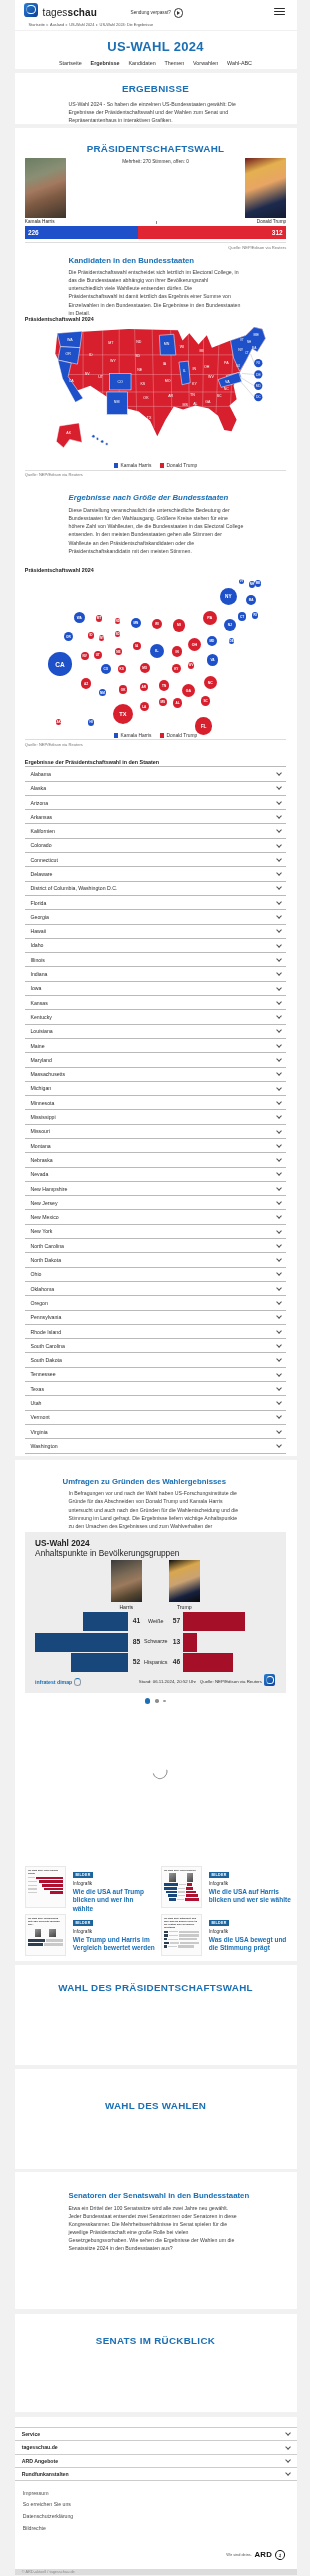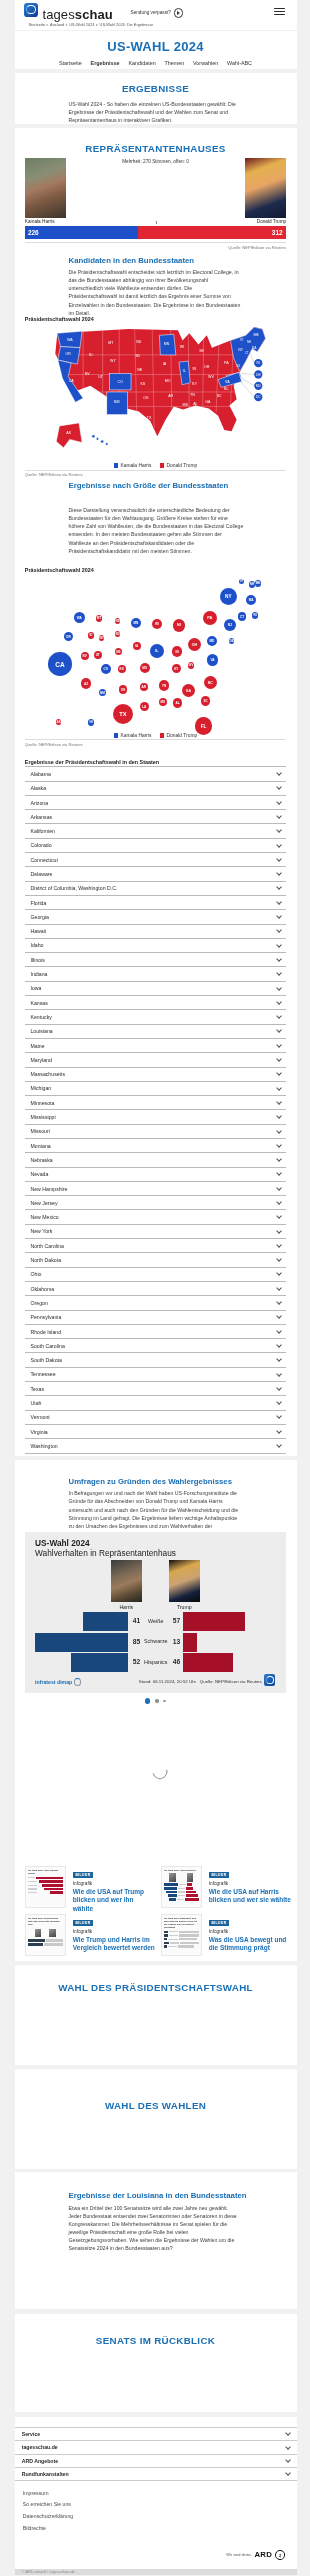--- a/index.html
+++ b/index.html
@@ -14,21 +14,21 @@
   .center{text-align:center;}
   .big-head{font-size:9.8px;font-weight:600;color:#1a6fb5;letter-spacing:0.3px;text-align:center;}
   .sub-head{font-size:7.8px;font-weight:600;color:#1a6fb5;}
   .body-text{font-size:5.2px;line-height:1.55;color:#3f3f3f;}
   .quelle{font-size:4.1px;color:#777;}
   .chart-label{font-size:5.4px;font-weight:700;color:#222;}
   .divider{border-top:0.5px solid #ddd;}
   
   .logo-box{width:14.5px;height:14.5px;border-radius:3.1px;background:linear-gradient(135deg,#2a7fd4,#0b3f94);position:relative;}
   .logo-box .ring{position:absolute;left:2.6px;top:2.6px;width:7.2px;height:7.2px;border:1.3px solid #fff;border-radius:50%;border-left-color:rgba(255,255,255,.35);}
-  .logo-text{font-size:13px;color:#1d1d1d;letter-spacing:0.1px;}
+  .logo-text{font-size:10px;color:#1d1d1d;letter-spacing:0.1px;}
   .logo-text b{font-weight:700;}
   .missed{font-size:4.7px;color:#333;}
   .play-ic{width:7.8px;height:7.8px;border:0.7px solid #333;border-radius:50%;display:inline-block;position:relative;vertical-align:middle;margin-left:2.6px;}
   .play-ic:before{content:"";position:absolute;left:2.6px;top:1.8px;border-left:3.1px solid #333;border-top:2.1px solid transparent;border-bottom:2.1px solid transparent;}
   .burger{width:11.4px;}
   .burger div{height:1.2px;background:#2a2a2a;margin:1.9px 0;border-radius:0.5px;}
   .crumbs{font-size:3.9px;color:#555;}
   .crumbs span.sep{color:#999;margin:0 1.6px;}
   
   .tabs{display:flex;justify-content:center;gap:8.8px;font-size:5.4px;color:#333;}
@@ -117,21 +117,21 @@
 </div>
 <div style="height:4.1px;"></div>
 
 <div class="card" style="height:51px;">
   <div class="big-head" style="padding-top:10.3px;">ERGEBNISSE</div>
   <div class="body-text" style="margin:5.2px 0 0 54px;width:171px;">US-Wahl 2024 - So haben die einzelnen US-Bundesstaaten gewählt: Die Ergebnisse der Präsidentschaftswahl und der Wahlen zum Senat und Repräsentantenhaus in interaktiven Grafiken.</div>
 </div>
 <div style="height:4.1px;"></div>
 
 <div class="card" style="height:1328px;">
-  <div class="abs big-head" style="left:0;right:0;top:14.5px;">REPRÄSENTANTENHAUSES</div>
+  <div class="abs big-head" style="left:0;right:0;top:14.5px;">PRÄSIDENTSCHAFTSWAHL</div>
 
   <div class="abs center" style="left:0;right:0;top:31px;font-size:4.7px;color:#333;">Mehrheit: 270 Stimmen, offen: 0</div>
   <div class="abs photo harris" style="left:10.3px;top:29.5px;"></div>
   <div class="abs photo trump" style="right:10.3px;top:29.5px;"></div>
   <div class="abs cand-name" style="left:10.3px;top:91px;">Kamala Harris</div>
   <div class="abs cand-name" style="right:10.3px;top:91px;">Donald Trump</div>
 
   <div class="abs maj-marker" style="left:141px;top:93px;"></div>
   <div class="abs evbar" style="left:10.3px;top:98px;width:261px;">
     <div class="dem" id="evDem" style="width: 42.0074%;">
@@ -253,21 +253,21 @@
       </g>
   </svg>
 
   <div class="abs legend" style="left:0;right:0;top:335px;" id="legend1">
       <span><span class="sw" style="background:#1d50c9"></span>Kamala Harris</span>
       <span><span class="sw" style="background:#d81f2e"></span>Donald Trump</span>
     </div>
   <div class="abs divider" style="left:10.3px;right:10.3px;top:342px;"></div>
   <div class="abs quelle" style="left:10.3px;top:344px;">Quelle: NEP/Edison via Reuters</div>
 
-  <div class="abs sub-head" style="left:54px;top:353px;">Ergebnisse nach Größe der Bundesstaaten</div>
+  <div class="abs sub-head" style="left:54px;top:365px;font-style:italic;">Ergebnisse nach Größe der Bundesstaaten</div>
   <div class="abs body-text" style="left:54px;top:378px;width:175px;">Diese Darstellung veranschaulicht die unterschiedliche Bedeutung der Bundesstaaten für den Wahlausgang. Größere Kreise stehen für eine höhere Zahl von Wahlleuten, die die Bundesstaaten in das Electoral College entsenden. In den meisten Bundesstaaten gehen alle Stimmen der Wahlleute an den Präsidentschaftskandidaten oder die Präsidentschaftskandidatin mit den meisten Stimmen.</div>
   <div class="abs chart-label" style="left:10.3px;top:439px;">Präsidentschaftswahl 2024</div>
 
   <div class="abs" style="left:10.3px;top:448px;width:261px;height:155px;" id="cartogram">
       <div style="position: absolute; border-radius: 50%; display: flex; align-items: center; justify-content: center; color: rgb(255, 255, 255); font-weight: 700; left: 49px; top: 36px; width: 11px; height: 11px; background: rgb(29, 80, 201); font-size: 3.1px;">WA</div>
       <div style="position: absolute; border-radius: 50%; display: flex; align-items: center; justify-content: center; color: rgb(255, 255, 255); font-weight: 700; left: 71px; top: 39px; width: 6.4px; height: 6.4px; background: rgb(216, 31, 46); font-size: 3.1px;">MT</div>
       <div style="position: absolute; border-radius: 50%; display: flex; align-items: center; justify-content: center; color: rgb(255, 255, 255); font-weight: 700; left: 90px; top: 42px; width: 5.7px; height: 5.7px; background: rgb(216, 31, 46); font-size: 3.1px;">ND</div>
       <div style="position: absolute; border-radius: 50%; display: flex; align-items: center; justify-content: center; color: rgb(255, 255, 255); font-weight: 700; left: 106px; top: 42px; width: 10px; height: 10px; background: rgb(29, 80, 201); font-size: 3.1px;">MN</div>
       <div style="position: absolute; border-radius: 50%; display: flex; align-items: center; justify-content: center; color: rgb(255, 255, 255); font-weight: 700; left: 127px; top: 43px; width: 10px; height: 10px; background: rgb(216, 31, 46); font-size: 3.1px;">WI</div>
       <div style="position: absolute; border-radius: 50%; display: flex; align-items: center; justify-content: center; color: rgb(255, 255, 255); font-weight: 700; left: 148px; top: 43px; width: 12.4px; height: 12.4px; background: rgb(216, 31, 46); font-size: 3.4px;">MI</div>
@@ -524,26 +524,26 @@
       </div>
       <div class="acc-row">
         <span>Wisconsin</span>
         <span class="chev"></span>
       </div>
     </div>
 </div>
 <div style="height:4.1px;"></div>
 
 <div class="card" style="height:501px;">
-  <div class="abs sub-head" style="left:54px;top:16.5px;">Umfragen zu Gründen des Wahlergebnisses</div>
+  <div class="abs sub-head" style="left:48px;top:16.5px;">Umfragen zu Gründen des Wahlergebnisses</div>
   <div class="abs body-text" style="left:54px;top:29px;width:173px;">In Befragungen vor und nach der Wahl haben US-Forschungsinstitute die Gründe für das Abschneiden von Donald Trump und Kamala Harris untersucht und auch nach den Gründen für die Wahlentscheidung und die Stimmung im Land gefragt. Die Ergebnisse liefern wichtige Anhaltspunkte zu den Ursachen des Ergebnisses und zum Wahlverhalten der verschiedenen Bevölkerungsgruppen.</div>
 
   <div class="abs widget" style="left:10.3px;top:72px;width:261px;height:161px;">
     <div class="abs" style="left:10.3px;top:5.2px;font-size:8.3px;font-weight:700;color:#1d1d1d;">US-Wahl 2024</div>
-    <div class="abs" style="left:10.3px;top:16px;font-size:8.3px;color:#1d1d1d;">Wahlverhalten in Repräsentantenhaus</div>
+    <div class="abs" style="left:10.3px;top:16px;font-size:8.3px;color:#1d1d1d;">Anhaltspunkte in Bevölkerungsgruppen</div>
     <div class="abs wphoto h" style="left:86px;top:28px;"></div>
     <div class="abs wphoto t" style="left:144px;top:28px;"></div>
     <div class="abs" style="left:86px;top:72px;width:31px;text-align:center;font-size:5.2px;color:#222;">Harris</div>
     <div class="abs" style="left:144px;top:72px;width:31px;text-align:center;font-size:5.2px;color:#222;">Trump</div>
     <div id="demoRows">
         <div class="hbar" style="top: 80px; width: 45px; left: 58px;"></div>
         <div class="abs wrow-num" style="left: 108px; top: 85px;">41</div>
         <div class="abs wrow-grp" style="left: 118px; top: 86px; width: 26px;">Weiße</div>
         <div class="abs wrow-num" style="left: 144px; top: 85px; width: 11.4px; text-align: right;">57</div>
         <div class="tbar" style="left: 158px; top: 80px; width: 62px;"></div>
@@ -723,21 +723,21 @@
   <div class="big-head" style="padding-top:16.5px;">WAHL DES PRÄSIDENTSCHAFTSWAHL</div>
 </div>
 <div style="height:3.1px;"></div>
 
 <div class="card" style="height:100px;">
   <div class="big-head" style="padding-top:31px;">WAHL DES WAHLEN</div>
 </div>
 <div style="height:3.1px;"></div>
 
 <div class="card" style="height:137px;">
-  <div class="abs sub-head" style="left:54px;top:19.6px;">Ergebnisse der Louisiana in den Bundesstaaten</div>
+  <div class="abs sub-head" style="left:54px;top:19.6px;">Senatoren der Senatswahl in den Bundesstaaten</div>
   <div class="abs body-text" style="left:54px;top:32px;width:171px;">Etwa ein Drittel der 100 Senatssitze wird alle zwei Jahre neu gewählt. Jeder Bundesstaat entsendet zwei Senatorinnen oder Senatoren in diese Kongresskammer. Die Mehrheitsverhältnisse im Senat spielen für die jeweilige Präsidentschaft eine große Rolle bei vielen Gesetzgebungsvorhaben. Wie sehen die Ergebnisse der Wahlen um die Senatssitze 2024 in den Bundesstaaten aus?</div>
 </div>
 <div style="height:5.2px;"></div>
 
 <div class="card" style="height:98px;">
   <div class="big-head" style="padding-top:20.7px;">SENATS IM RÜCKBLICK</div>
 </div>
 <div style="height:4.7px;"></div>
 
 <div class="card" style="height:152px;">

